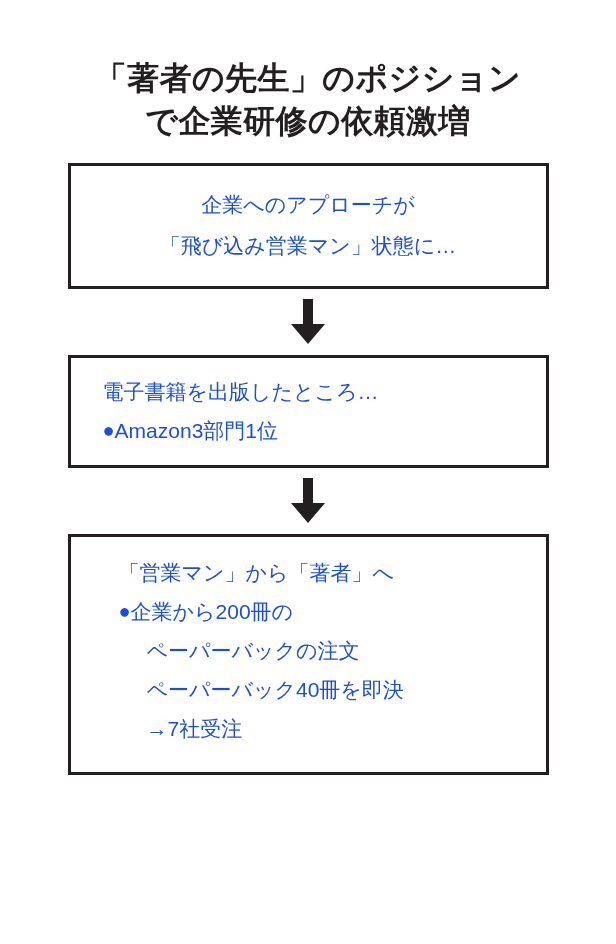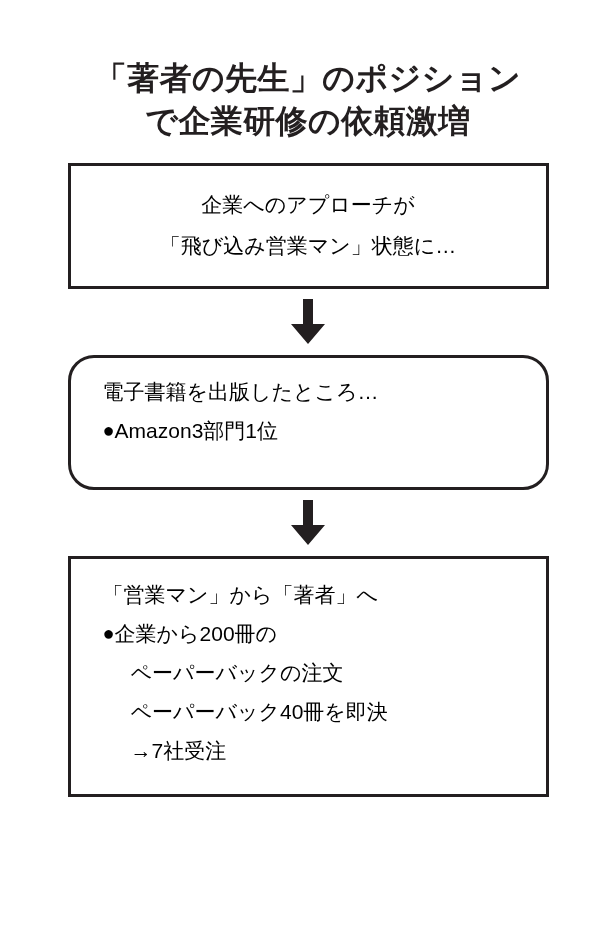--- a/index.html
+++ b/index.html
@@ -53,27 +53,27 @@
   }
   .box {
     position: relative;
     width: 481px;
     margin: 0 auto;
     box-sizing: border-box;
     border: 3px solid #231f20;
     background: #ffffff;
   }
   .box-1 { padding: 18px 20px 20px; }
-  .box-2 { padding: 14px 20px 37px 32px; border-radius: 26px; }
-  .box-3 { padding: 16px 20px 24px 32px; }
+  .box-2 { padding: 14px 20px 15px 32px; }
+  .box-3 { padding: 16px 20px 24px 48px; }
 
   .line {
     font-size: 21px;
     line-height: 39px;
-    color: #000000;
+    color: #1d4ed8;
     white-space: nowrap;
   }
   .box-1 .line {
     text-align: center;
     line-height: 41px;
   }
   .box-2 .line,
   .box-3 .line {
     text-align: left;
   }

